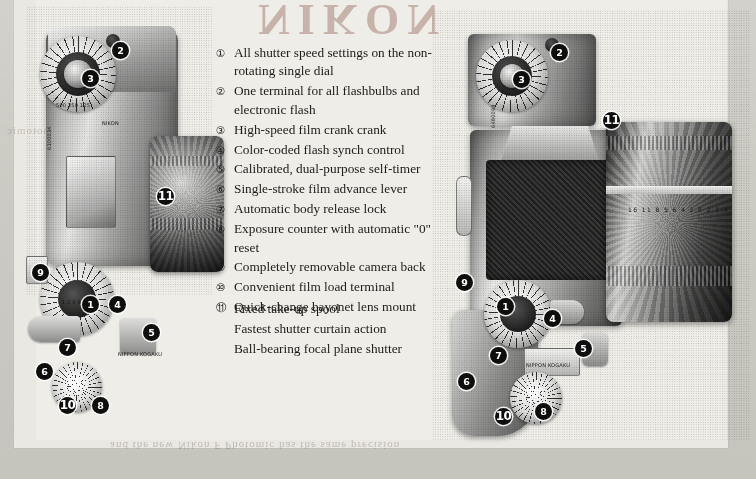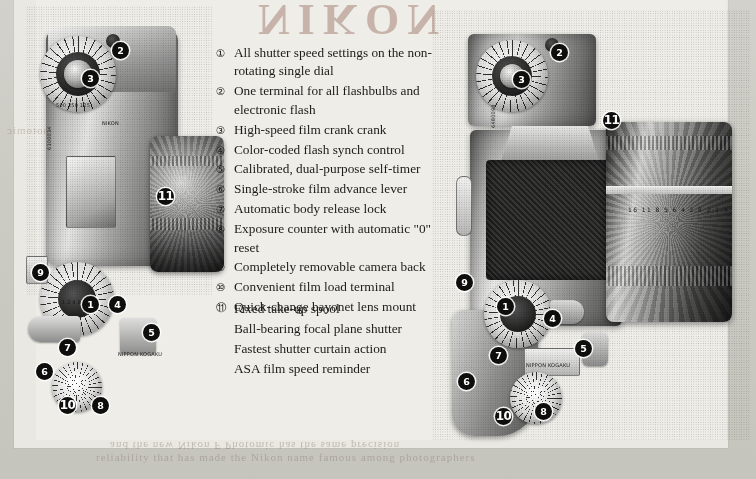--- a/index.html
+++ b/index.html
@@ -302,21 +302,20 @@
 <div id="page">
 
   <div class="paper-bg"></div>
   <div class="plate">
     <div class="plate-inner"></div>
   </div>
 
   <div class="bleed bleed-title">NIKON</div>
   <div class="bleed bleed-left">Nikon F Photomic</div>
   <div class="bleed bleed-bottom">and the new Nikon F Photomic has the same precision</div>
-  <div class="bleed bleed-bottom2">reliability that has made the Nikon name famous among photographers</div>
 
   <div class="photo cam-left">
     <div class="body-left"></div>
     <div class="body-left-top"></div>
 
     <div class="dial-scale" style="left:14px; top:30px; width:76px; height:76px;">
       <div class="dial-ticks"></div>
     </div>
     <div class="knob-dark" style="left:30px; top:46px; width:44px; height:44px;"></div>
     <div class="knob-big" style="left:38px; top:54px; width:28px; height:28px;"></div>
@@ -458,18 +457,17 @@
       <span class="feature-text">Convenient film load terminal</span>
     </div>
     <div class="feature-row">
       <span class="feature-num">⑪</span>
       <span class="feature-text">Quick-change bayonet lens mount</span>
     </div>
   </div>
 
   <div class="plain-list">
     <div>Fixed take-up spool</div>
+    <div>Fastest shutter curtain action</div>
     <div>Ball-bearing focal plane shutter</div>
-    <div>Fastest shutter curtain action</div>
-    <div>ASA film speed reminder</div>
   </div>
 
 </div>
 
 </body></html>

